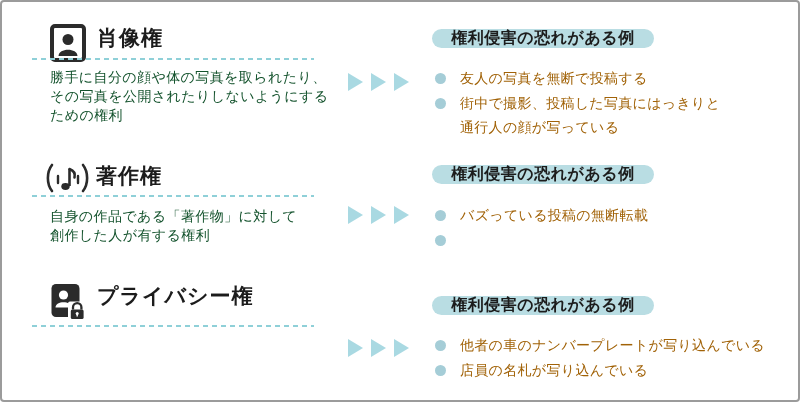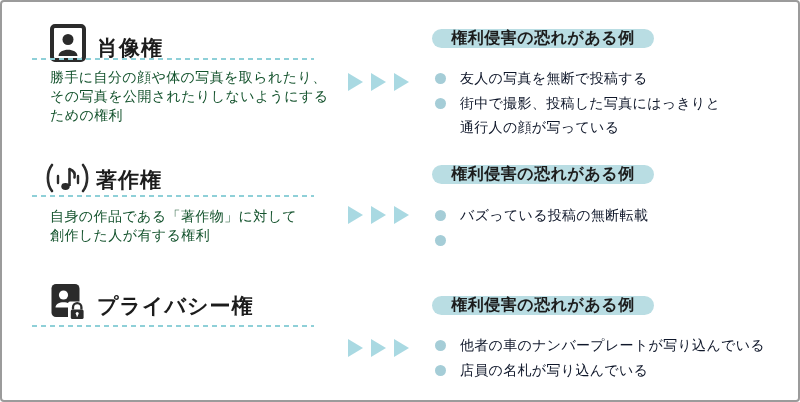--- a/index.html
+++ b/index.html
@@ -1,41 +1,41 @@
 <!DOCTYPE html>
 <html><head>
 <meta charset="utf-8">
 <style>
   html,body{margin:0;padding:0;background:#fff;}
   body{font-family:"DejaVu Sans","Liberation Sans",sans-serif;color:#222;}
   .canvas{position:relative;width:800px;height:402px;box-sizing:border-box;
     background:#fff;border:2px solid #9b9b9b;border-radius:4px;overflow:hidden;}
 
-  .section-header{position:absolute;display:flex;align-items:flex-end;gap:11px;}
+  .section-header{position:absolute;display:flex;align-items:flex-start;gap:11px;}
   .section-title{font-size:21px;font-weight:700;color:#1c1c1c;letter-spacing:1px;white-space:nowrap;}
 
   .dash-line{position:absolute;left:30px;width:282px;height:2px;
     background:repeating-linear-gradient(90deg,#8fd0d8 0 5px,transparent 5px 9px);}
 
   .desc{position:absolute;left:48px;width:300px;font-size:14px;line-height:19px;
     color:#14532d;white-space:pre-line;letter-spacing:0.4px;}
 
   .arrows{position:absolute;left:346px;display:flex;align-items:center;}
   .arrow{width:0;height:0;border-top:9px solid transparent;border-bottom:9px solid transparent;
     border-left:15px solid #a9d9e2;margin-right:8px;}
 
   .pill{position:absolute;left:430px;width:222px;height:19px;border-radius:14px;
     background:#b9dde3;display:flex;align-items:center;justify-content:center;
     font-size:16px;font-weight:700;color:#1c1c1c;letter-spacing:0.5px;}
 
   .examples{position:absolute;left:433px;width:330px;}
   .example-item{display:flex;margin-bottom:1px;}
   .example-dot{flex:0 0 11px;width:11px;height:11px;border-radius:50%;
     background:#a5cdd7;margin-top:7px;margin-right:14px;}
-  .example-text{font-size:14px;line-height:24px;color:#0f172a;white-space:pre-line;letter-spacing:0.3px;}
+  .example-text{font-size:14px;line-height:24px;color:#a16207;white-space:pre-line;letter-spacing:0.3px;}
 
   .icon-svg{display:block;}
 </style>
 </head>
 <body>
 
 <div class="canvas">
 
   <div class="section-header" style="left:48px;top:22px;">
     <span>

